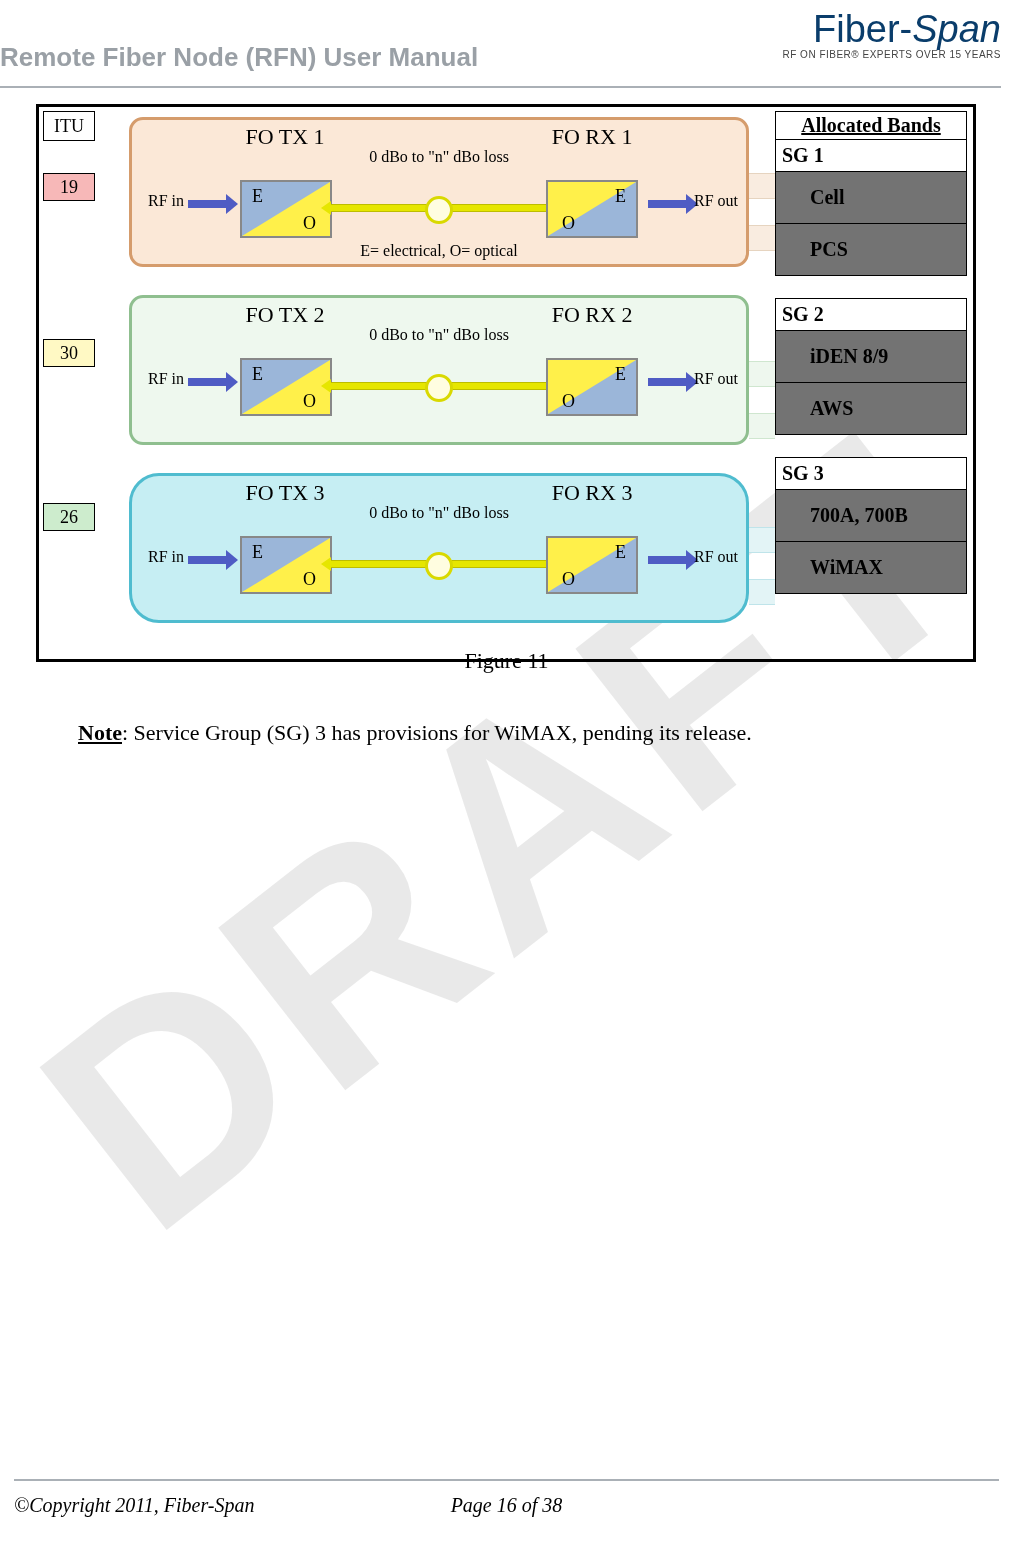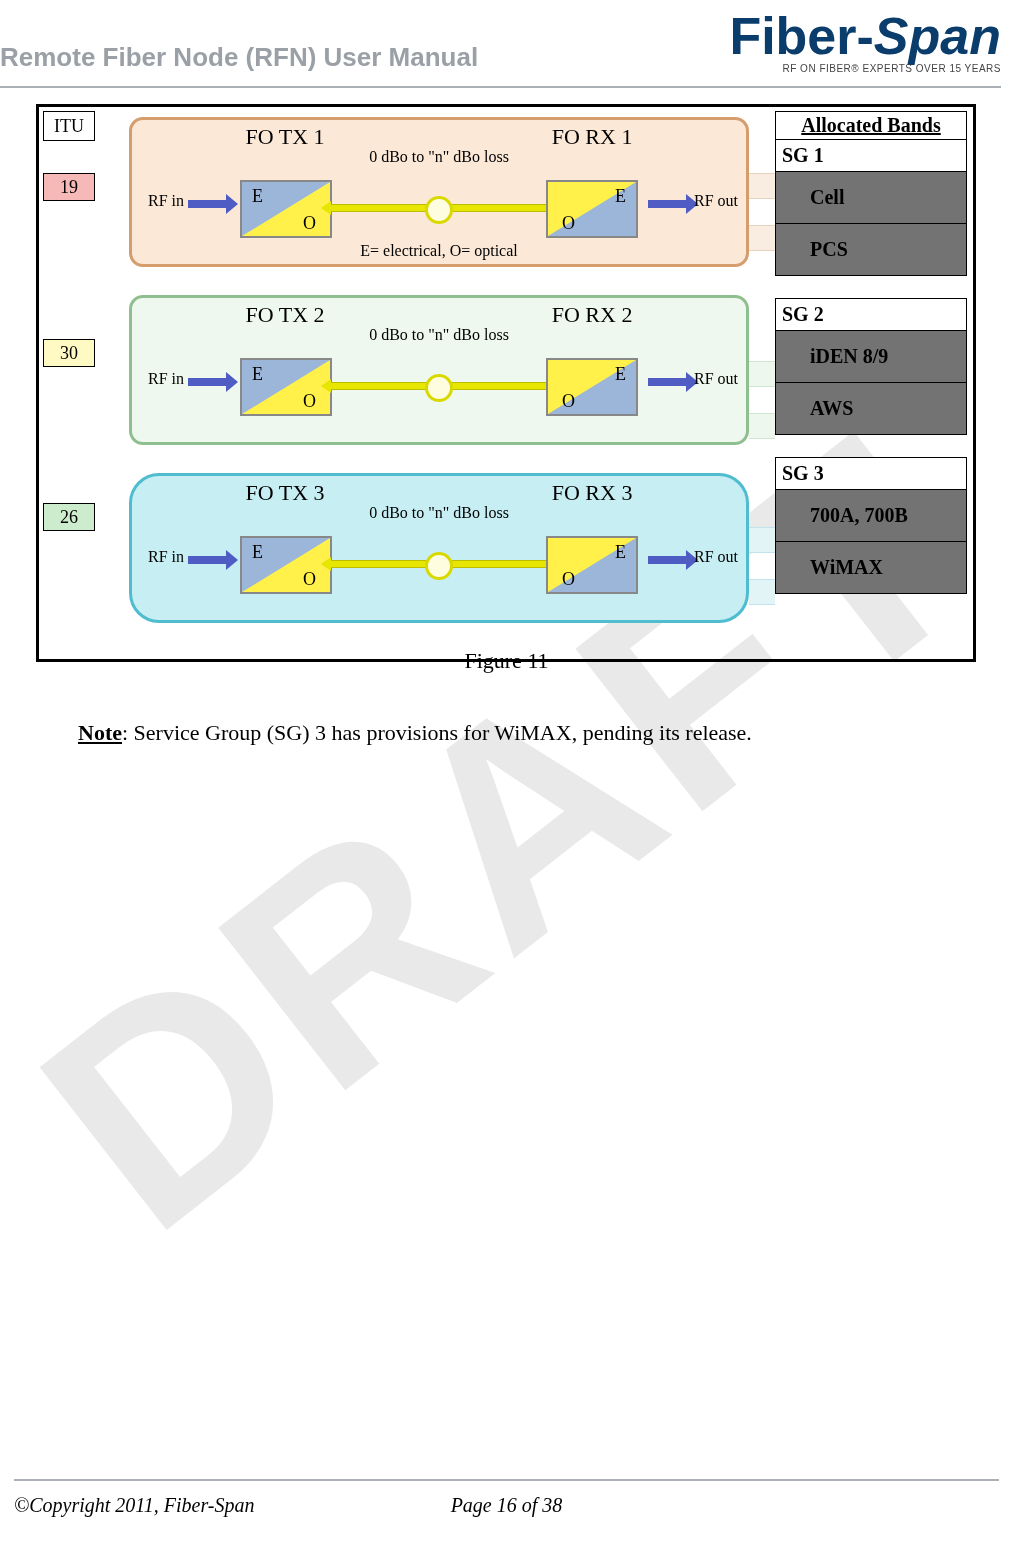--- a/index.html
+++ b/index.html
@@ -6,21 +6,21 @@
   .page{position:relative;width:1013px;height:1541px;margin:0 auto;overflow:hidden;}
   
   .watermark{position:absolute;left:50%;top:54%;transform:translate(-50%,-50%) rotate(-38deg);
     font-family:Arial,Helvetica,sans-serif;font-weight:700;font-size:300px;letter-spacing:10px;
     color:#d0d0d0;opacity:.45;user-select:none;pointer-events:none;}
   
   .hdr{position:absolute;left:0;right:0;top:4px;height:80px;}
   .hdr-title{position:absolute;left:0;top:38px;font-family:Verdana,Arial,sans-serif;font-weight:700;
     font-size:26px;color:#9aa0a6;}
   .hdr-logo{position:absolute;right:12px;top:6px;text-align:right;line-height:1;}
-  .logo-word{font-family:Arial,sans-serif;font-weight:700;font-size:52px;color:#0a3d6b;}
+  .logo-word{font-family:Arial,sans-serif;font-weight:400;font-size:38px;color:#0a3d6b;}
   .logo-word .dash{color:#0a3d6b;}
   .logo-word .span{font-style:italic;}
   .logo-tag{font-family:Arial,sans-serif;font-size:10px;color:#444;letter-spacing:.5px;margin-top:2px;}
   .hdr-rule{position:absolute;left:0;right:12px;top:86px;border-top:2px solid #aab0b6;}
   
   .figure{position:absolute;left:36px;top:104px;width:940px;height:558px;border:3px solid #000;box-sizing:border-box;}
   .itu-head{width:50px;height:28px;border:1px solid #000;display:flex;align-items:center;justify-content:center;
     font-family:"Times New Roman",serif;font-size:18px;background:#fff;}
   .itu-cell{width:50px;height:26px;border:1px solid #000;display:flex;align-items:center;justify-content:center;
     font-family:"Times New Roman",serif;font-size:18px;}

